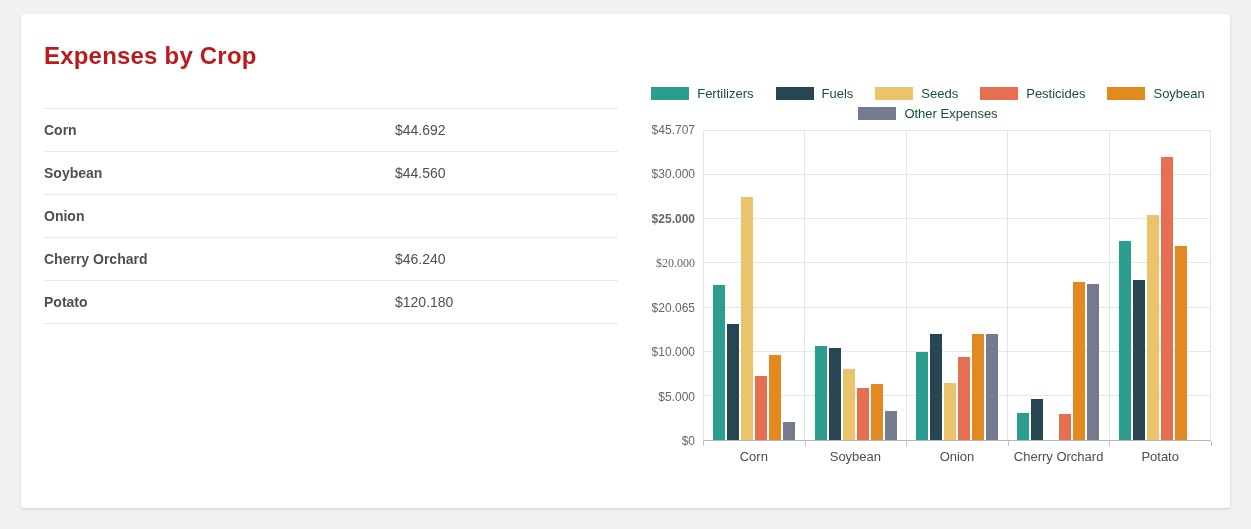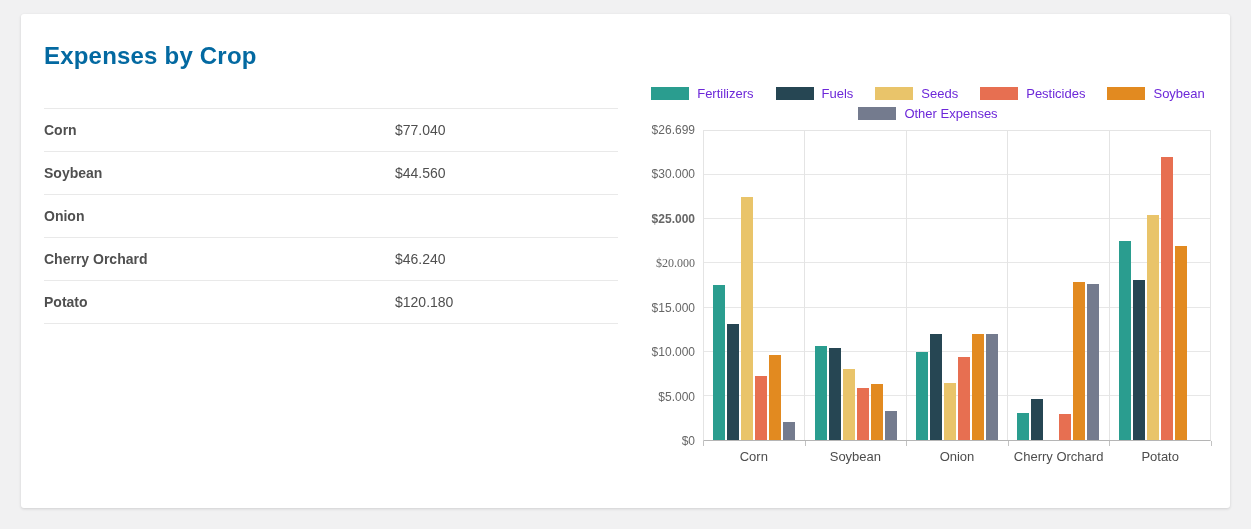--- a/index.html
+++ b/index.html
@@ -9,38 +9,38 @@
     font-family:"Liberation Sans", sans-serif;
     overflow:hidden;
   }
   .panel{
     position:absolute;left:21px;top:14px;width:1209px;height:494px;
     background:#ffffff;border-radius:3px;
     box-shadow:0 1px 3px rgba(0,0,0,0.14);
   }
   .title{
     position:absolute;left:23px;top:28px;margin:0;
-    font-size:24px;font-weight:700;color:#0369a1;letter-spacing:.2px;
+    font-size:24px;font-weight:700;color:#b91c1c;letter-spacing:.2px;
   }
   
   .crop-table{position:absolute;left:23px;top:94px;width:574px;}
   .crop-row{
     height:42px;display:flex;align-items:center;
     border-bottom:1px solid #e9e9e9;font-size:14px;color:#4f4f4f;
   }
   .crop-row:first-child{border-top:1px solid #e9e9e9;}
   .crop-name{font-weight:700;flex:0 0 351px;}
   .crop-amount{flex:1;}
   
   .chart{position:absolute;left:624px;top:72px;width:566px;}
   .legend{display:flex;flex-direction:column;gap:5px;margin-bottom:9px;}
   .legend-row{display:flex;justify-content:center;gap:22px;}
   .legend-item{display:flex;align-items:center;gap:8px;cursor:pointer;}
   .swatch{width:38px;height:13px;display:inline-block;}
-  .legend-label{font-size:13px;color:#6d28d9;}
+  .legend-label{font-size:13px;color:#14532d;}
   .plot-wrap{position:relative;margin-left:58px;width:508px;height:311px;}
   .y-axis{position:absolute;left:-58px;top:0;bottom:0;width:50px;}
   .y-tick{
     position:absolute;right:0;width:100%;text-align:right;
     font-size:12px;color:#666;transform:translateY(50%);line-height:1;
   }
   .plot{
     position:relative;width:100%;height:100%;
     border-top:1px solid #e4e4e4;
     border-left:1px solid #e4e4e4;
@@ -63,21 +63,21 @@
 </style>
 </head>
 <body>
 
 <div class="panel">
   <h1 class="title">Expenses by Crop</h1>
 
   <div class="crop-table" id="cropTable">
       <div class="crop-row">
         <span class="crop-name">Corn</span>
-        <span class="crop-amount">$77.040</span>
+        <span class="crop-amount">$44.692</span>
       </div>
       <div class="crop-row">
         <span class="crop-name">Soybean</span>
         <span class="crop-amount">$44.560</span>
       </div>
       <div class="crop-row">
         <span class="crop-name">Onion</span>
       </div>
       <div class="crop-row">
         <span class="crop-name">Cherry Orchard</span>
@@ -118,25 +118,25 @@
             <span class="swatch" style="background: rgb(116, 123, 142);"></span>
             <span class="legend-label">Other Expenses</span>
           </div>
         </div>
     </div>
     <div class="plot-wrap">
       <div class="y-axis" id="yAxis">
           <div class="y-tick" style="bottom: 0%;">$0</div>
           <div class="y-tick" style="bottom: 14.2857%;">$5.000</div>
           <div class="y-tick" style="bottom: 28.5714%;">$10.000</div>
-          <div class="y-tick" style="bottom: 42.8571%;">$15.000</div>
+          <div class="y-tick" style="bottom: 42.8571%;">$20.065</div>
           <div class="y-tick" style="bottom: 57.1429%; font-family: Liberation Serif, serif;">$20.000</div>
           <div class="y-tick" style="bottom: 71.4286%; font-weight: bold;">$25.000</div>
           <div class="y-tick" style="bottom: 85.7143%;">$30.000</div>
-          <div class="y-tick" style="bottom: 100%;">$26.699</div>
+          <div class="y-tick" style="bottom: 100%;">$45.707</div>
         </div>
       <div class="plot" id="plot">
           <div class="gridline" style="bottom: 14.2857%;"></div>
           <div class="gridline" style="bottom: 28.5714%;"></div>
           <div class="gridline" style="bottom: 42.8571%;"></div>
           <div class="gridline" style="bottom: 57.1429%;"></div>
           <div class="gridline" style="bottom: 71.4286%;"></div>
           <div class="gridline" style="bottom: 85.7143%;"></div>
           <div class="group">
             <div class="bar" style="height: 50.2857%; background: rgb(42, 157, 143);"></div>

